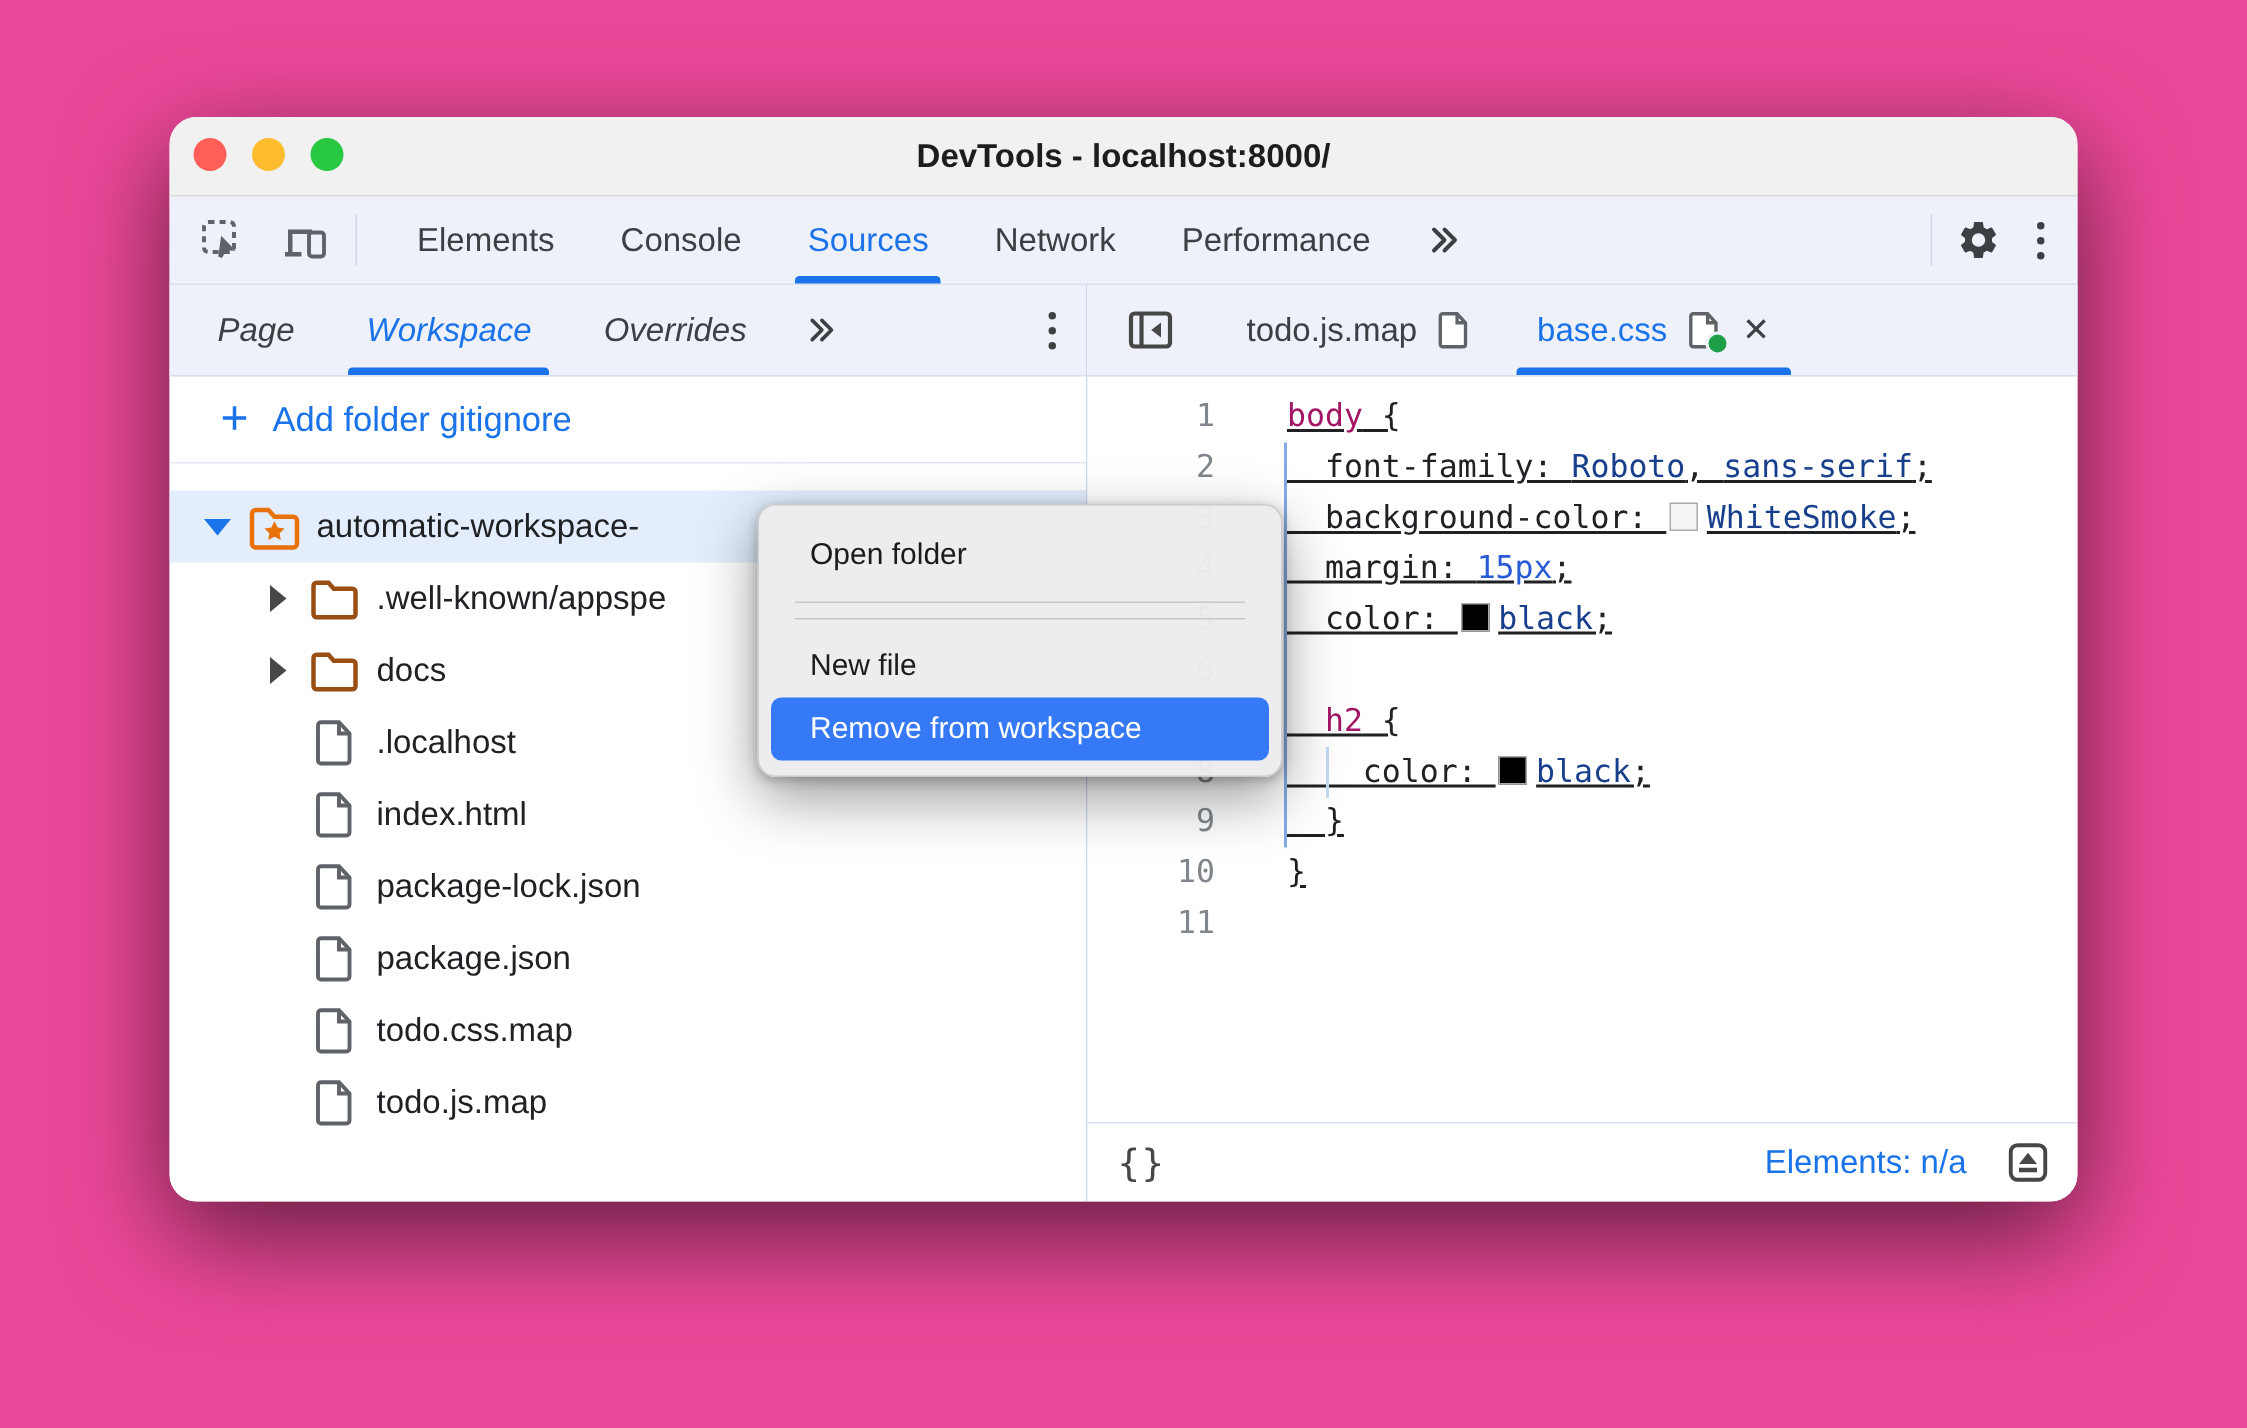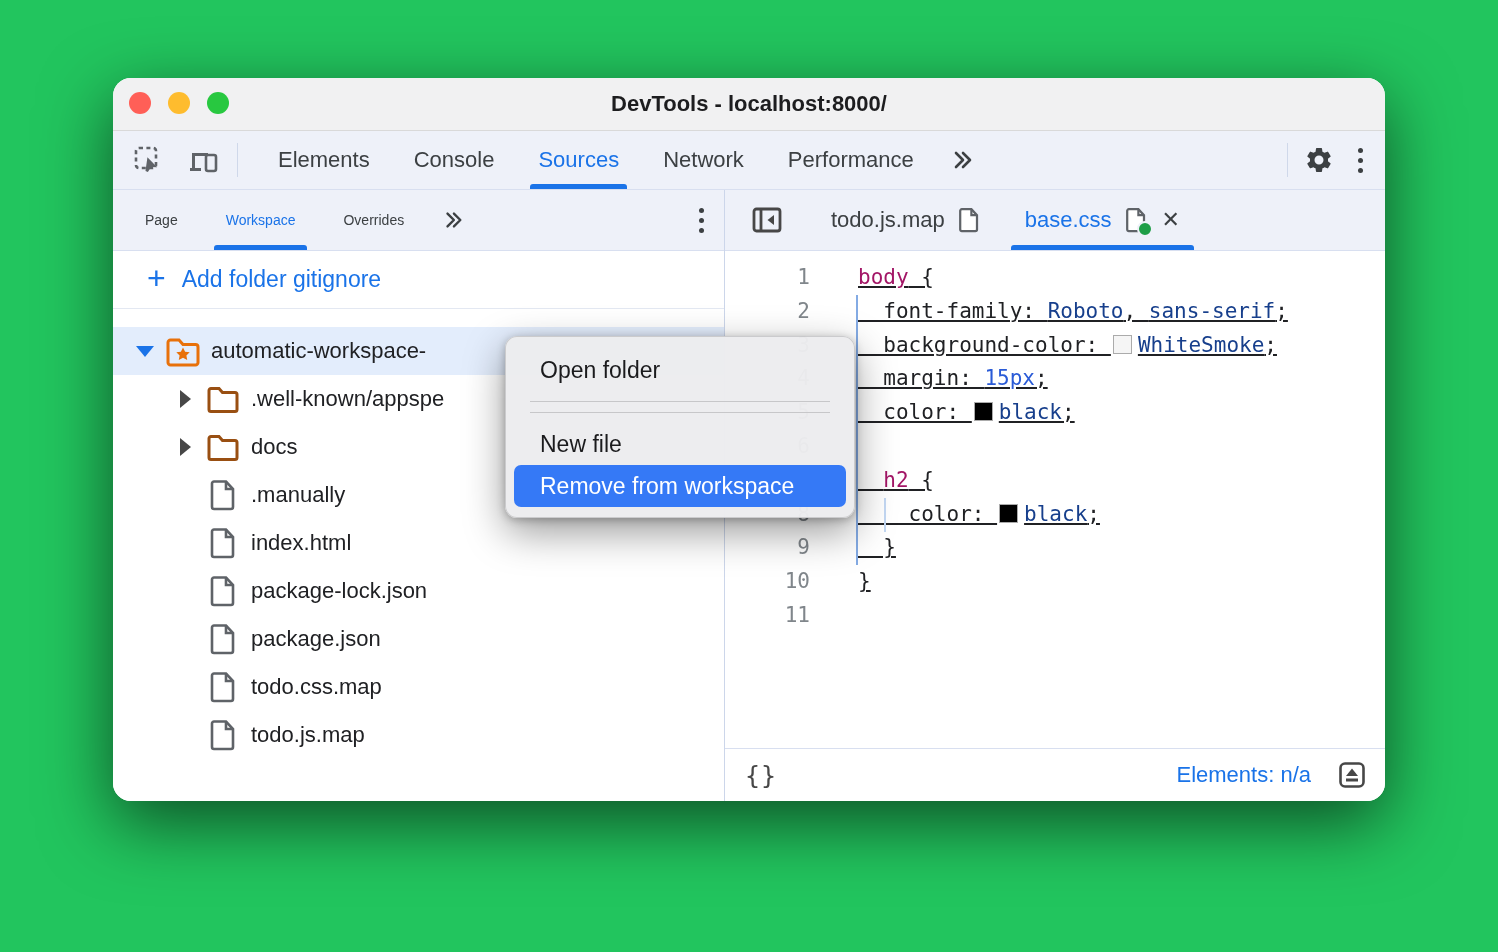--- a/index.html
+++ b/index.html
@@ -1,16 +1,16 @@
 <!DOCTYPE html>
 <html><head>
 <meta charset="utf-8">
 <style>
   html,body{margin:0;padding:0;}
-  .stage{position:relative;width:1498px;height:952px;background:#22c55e;overflow:hidden;
+  .stage{position:relative;width:1498px;height:952px;background:#ec4899;overflow:hidden;
          font-family:"Liberation Sans",sans-serif;-webkit-font-smoothing:antialiased;}
   .window{position:absolute;left:113px;top:78px;width:1272px;height:723px;background:#fff;
           border-radius:18px;overflow:hidden;display:flex;flex-direction:column;
           box-shadow:0 22px 70px rgba(0,0,0,.6);}
   
   .titlebar{height:52px;flex:0 0 52px;background:#f1f1f2;border-bottom:1px solid #d9d9d9;
             position:relative;display:flex;align-items:center;justify-content:center;}
   .traffic{position:absolute;left:16px;top:14px;display:flex;gap:17px;}
   .tl{width:22px;height:22px;border-radius:50%;}
   .title{font-size:22px;font-weight:700;color:#1d1d1f;}
@@ -26,21 +26,21 @@
                         border-radius:3px 3px 0 0;background:#1a73e8;}
   .spacer{flex:1;}
   
   .content{flex:1;display:flex;min-height:0;}
   .left-panel{width:611px;flex:0 0 611px;border-right:1px solid #ccd6ea;display:flex;flex-direction:column;background:#fff;}
   .right-panel{flex:1;display:flex;flex-direction:column;background:#fff;}
   
   .panel-tabbar{height:60px;flex:0 0 60px;background:#eef1f9;border-bottom:1px solid #d8dff0;
                 display:flex;align-items:stretch;}
   .pn-tabs{display:flex;align-items:stretch;margin-left:8px;}
-  .pn-tab{position:relative;display:flex;align-items:center;padding:0 24px;font-size:14px;color:#3c4043;}
+  .pn-tab{position:relative;display:flex;align-items:center;padding:0 24px;font-size:22px;color:#3c4043;font-style:italic;}
   .pn-tab.active{color:#1a73e8;}
   .pn-tab.active::after{content:"";position:absolute;left:12px;right:12px;bottom:0;height:5px;
                         border-radius:3px 3px 0 0;background:#1a73e8;}
   
   .addfolder{height:57px;flex:0 0 57px;border-bottom:1px solid #e3e8f2;display:flex;align-items:center;
              color:#1a73e8;font-size:23px;padding-left:34px;cursor:pointer;}
   .addfolder .plus{font-size:32px;font-weight:400;margin-right:16px;line-height:1;margin-top:-3px;}
   
   .tree{flex:1;overflow:hidden;padding-top:18px;}
   .trow{height:48px;display:flex;align-items:center;font-size:22px;color:#202124;white-space:nowrap;cursor:pointer;}
@@ -49,21 +49,21 @@
   .caret-down{width:0;height:0;border-left:9px solid transparent;border-right:9px solid transparent;border-top:11px solid #1a73e8;}
   .caret-right{width:0;height:0;border-top:9px solid transparent;border-bottom:9px solid transparent;border-left:11px solid #474747;}
   .ticon{width:44px;flex:0 0 44px;display:flex;align-items:center;justify-content:center;}
   .tlabel{margin-left:6px;}
   .d0{padding-left:16px;}
   .d1{padding-left:56px;}
   
   .ctx-menu{position:absolute;left:505px;top:336px;width:348px;background:rgba(236,236,238,.97);
             border:1px solid rgba(0,0,0,.14);border-radius:12px;padding:12px 0 10px 0;
             box-shadow:0 14px 40px rgba(0,0,0,.4), 0 2px 8px rgba(0,0,0,.25);z-index:50;}
-  .menu-item{height:42px;display:flex;align-items:center;font-size:23px;color:#1b1b1d;
+  .menu-item{height:42px;display:flex;align-items:center;font-size:20px;color:#1b1b1d;
              padding-left:26px;margin:0 8px;border-radius:7px;cursor:pointer;}
   .menu-item.highlight{background:#3579f6;color:#fff;}
   .menu-sep{height:1px;background:#c7c7c9;margin:10px 24px;}
   
   .ed-toggle{margin-left:14px;}
   .ed-tabs{display:flex;align-items:stretch;margin-left:14px;}
   .ed-tab{position:relative;display:flex;align-items:center;gap:12px;padding:0 22px;font-size:22px;color:#3c4043;}
   .ed-tab.active{color:#1a73e8;}
   .ed-tab.active::after{content:"";position:absolute;left:8px;right:8px;bottom:0;height:5px;
                         border-radius:3px 3px 0 0;background:#1a73e8;}
@@ -216,21 +216,21 @@
               <div class="tlabel">docs</div>
             </div>
             <div class="trow d1">
               <div class="caret"></div>
               <div class="ticon">
                 <svg width="30" height="34" viewBox="0 0 30 34">
                   <path d="M6 3.5 h12 l7 7.5 v18 a2 2 0 0 1 -2 2 h-17 a2 2 0 0 1 -2-2 v-23.5 a2 2 0 0 1 2-2 Z" fill="#fff" stroke="#5f6368" stroke-width="2.6"></path>
                   <path d="M18 3.5 v7.5 h7" fill="none" stroke="#5f6368" stroke-width="2.6"></path>
                 </svg>
               </div>
-              <div class="tlabel">.manually</div>
+              <div class="tlabel">.localhost</div>
             </div>
             <div class="trow d1">
               <div class="caret"></div>
               <div class="ticon">
                 <svg width="30" height="34" viewBox="0 0 30 34">
                   <path d="M6 3.5 h12 l7 7.5 v18 a2 2 0 0 1 -2 2 h-17 a2 2 0 0 1 -2-2 v-23.5 a2 2 0 0 1 2-2 Z" fill="#fff" stroke="#5f6368" stroke-width="2.6"></path>
                   <path d="M18 3.5 v7.5 h7" fill="none" stroke="#5f6368" stroke-width="2.6"></path>
                 </svg>
               </div>
               <div class="tlabel">index.html</div>

